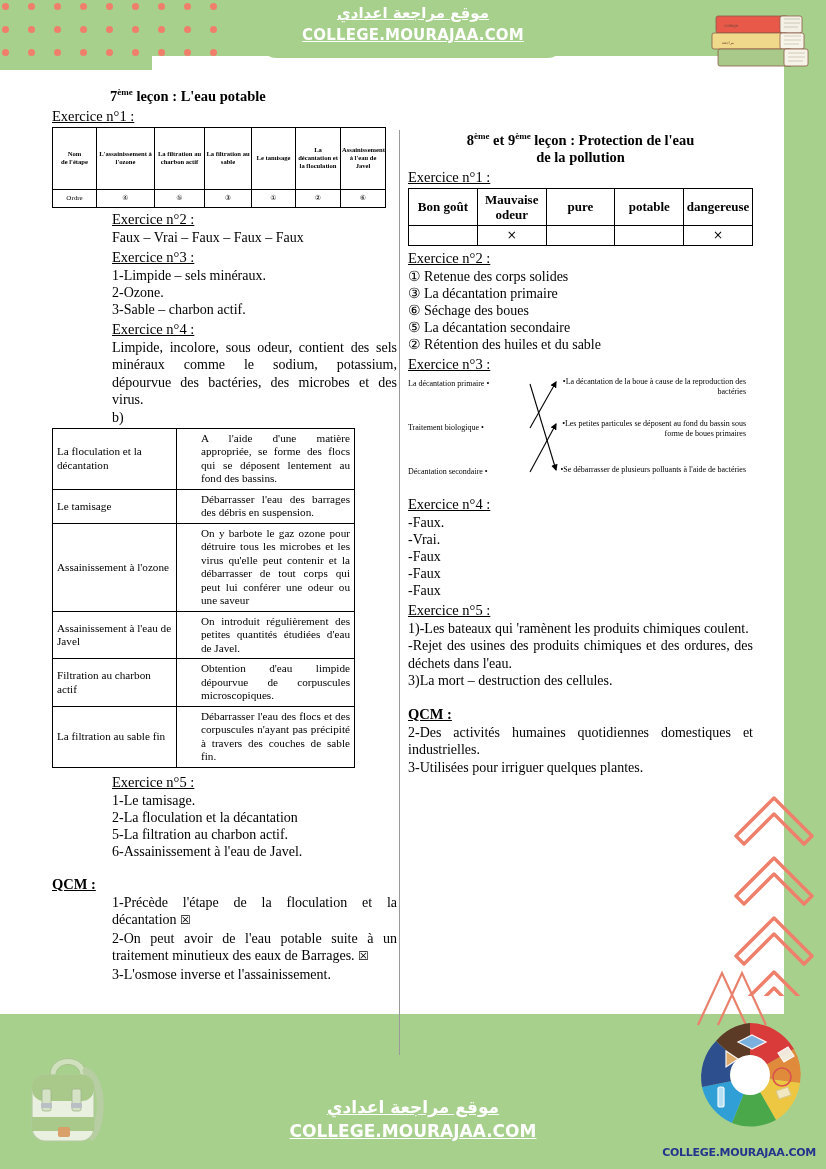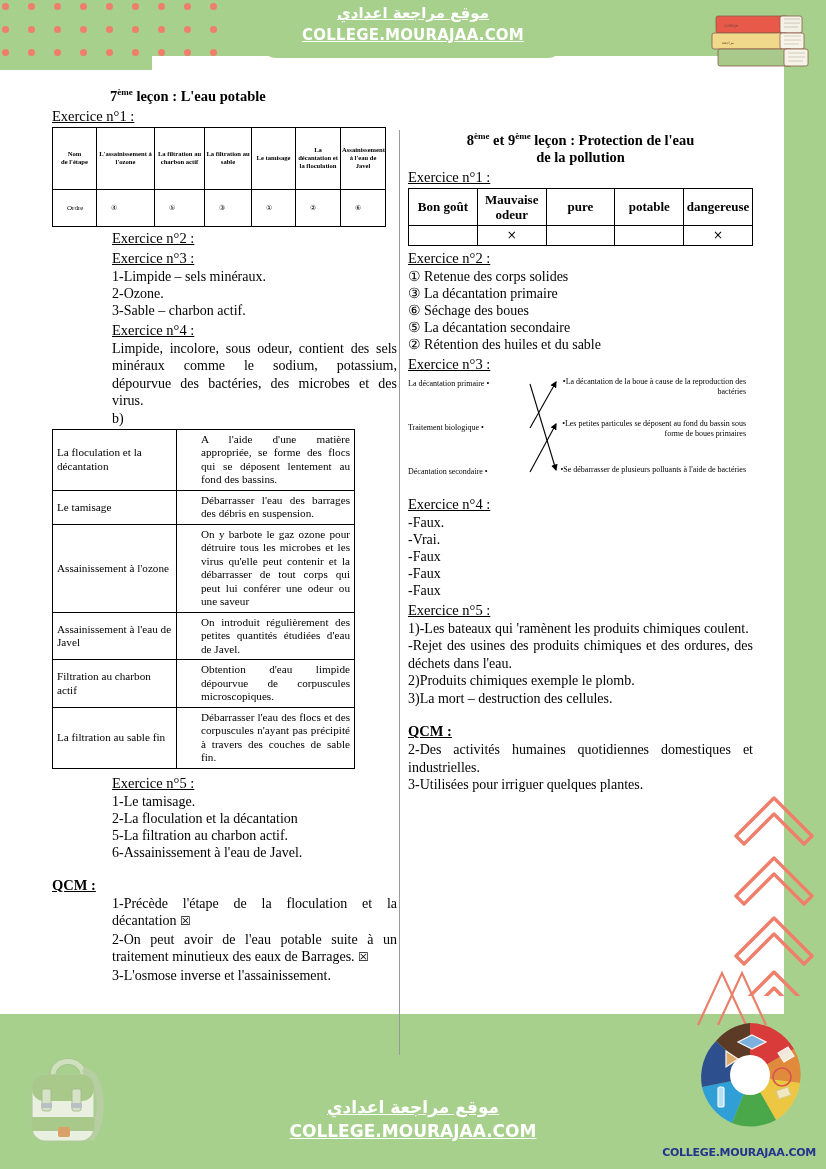--- a/index.html
+++ b/index.html
@@ -112,21 +112,21 @@
   table { border-collapse:collapse; }
   table.grid, table.grid td, table.grid th { border:1px solid #000; }
   table.steps {
     width:333px; margin:2px 0 0 0; table-layout:fixed;
   }
   table.steps th {
     font-size:6.6px; font-weight:bold; text-align:center; vertical-align:middle;
     line-height:8px; padding:3px 1px; height:62px;
   }
   table.steps td {
-    font-size:7px; text-align:left; vertical-align:middle; height:18px; padding:14px;
+    font-size:7px; text-align:center; vertical-align:middle; height:18px; padding:0;
   }
   table.steps td.lbl { font-size:7px; }
 
   table.quality { width:345px; margin:2px 0 0 0; table-layout:fixed; }
   table.quality th {
     font-size:13px; font-weight:bold; text-align:center; vertical-align:middle;
     padding:3px 2px; line-height:15px; height:36px;
   }
   table.quality td { height:20px; text-align:center; font-size:13px; vertical-align:middle; }
   table.quality .xmk { font-family:"DejaVu Sans", sans-serif; font-size:12px; }
@@ -249,20 +249,21 @@
               <td>⑤</td>
               <td>③</td>
               <td>①</td>
               <td>②</td>
               <td>⑥</td>
             </tr>
           </tbody>
       </table>
 
       <div class="ex-title indent">Exercice n°2 :</div>
+      <div class="body-line indent">Faux – Vrai – Faux – Faux – Faux</div>
 
       <div class="ex-title indent">Exercice n°3 :</div>
       <div class="indent" id="left-ex3-lines">
           <div class="body-line">1-Limpide – sels minéraux.</div>
           <div class="body-line">2-Ozone.</div>
           <div class="body-line">3-Sable – charbon actif.</div>
         </div>
 
       <div class="ex-title indent">Exercice n°4 :</div>
       <div class="body-just indent">Limpide, incolore, sous odeur, contient des sels minéraux comme le sodium, potassium, dépourvue des bactéries, des microbes et des virus.</div>
@@ -376,21 +377,20 @@
           <div class="body-line">-Vrai.</div>
           <div class="body-line">-Faux</div>
           <div class="body-line">-Faux</div>
           <div class="body-line">-Faux</div>
         </div>
 
       <div class="ex-title">Exercice n°5 :</div>
       <div id="right-ex5-lines">
           <div class="body-just">1)-Les bateaux qui 'ramènent les produits chimiques coulent.</div>
           <div class="body-just">-Rejet des usines des produits chimiques et des ordures, des déchets dans l'eau.</div>
-          <div class="body-just">2)Produits chimiques exemple le plomb.</div>
           <div class="body-just">3)La mort – destruction des cellules.</div>
         </div>
 
       <div class="qcm-h">QCM :</div>
       <div id="right-qcm-items">
           <div class="body-just"><span>2-Des activités humaines quotidiennes domestiques et industrielles. </span></div>
           <div class="body-just"><span>3-Utilisées pour irriguer quelques plantes. </span></div>
         </div>
     </div>
   </div>

